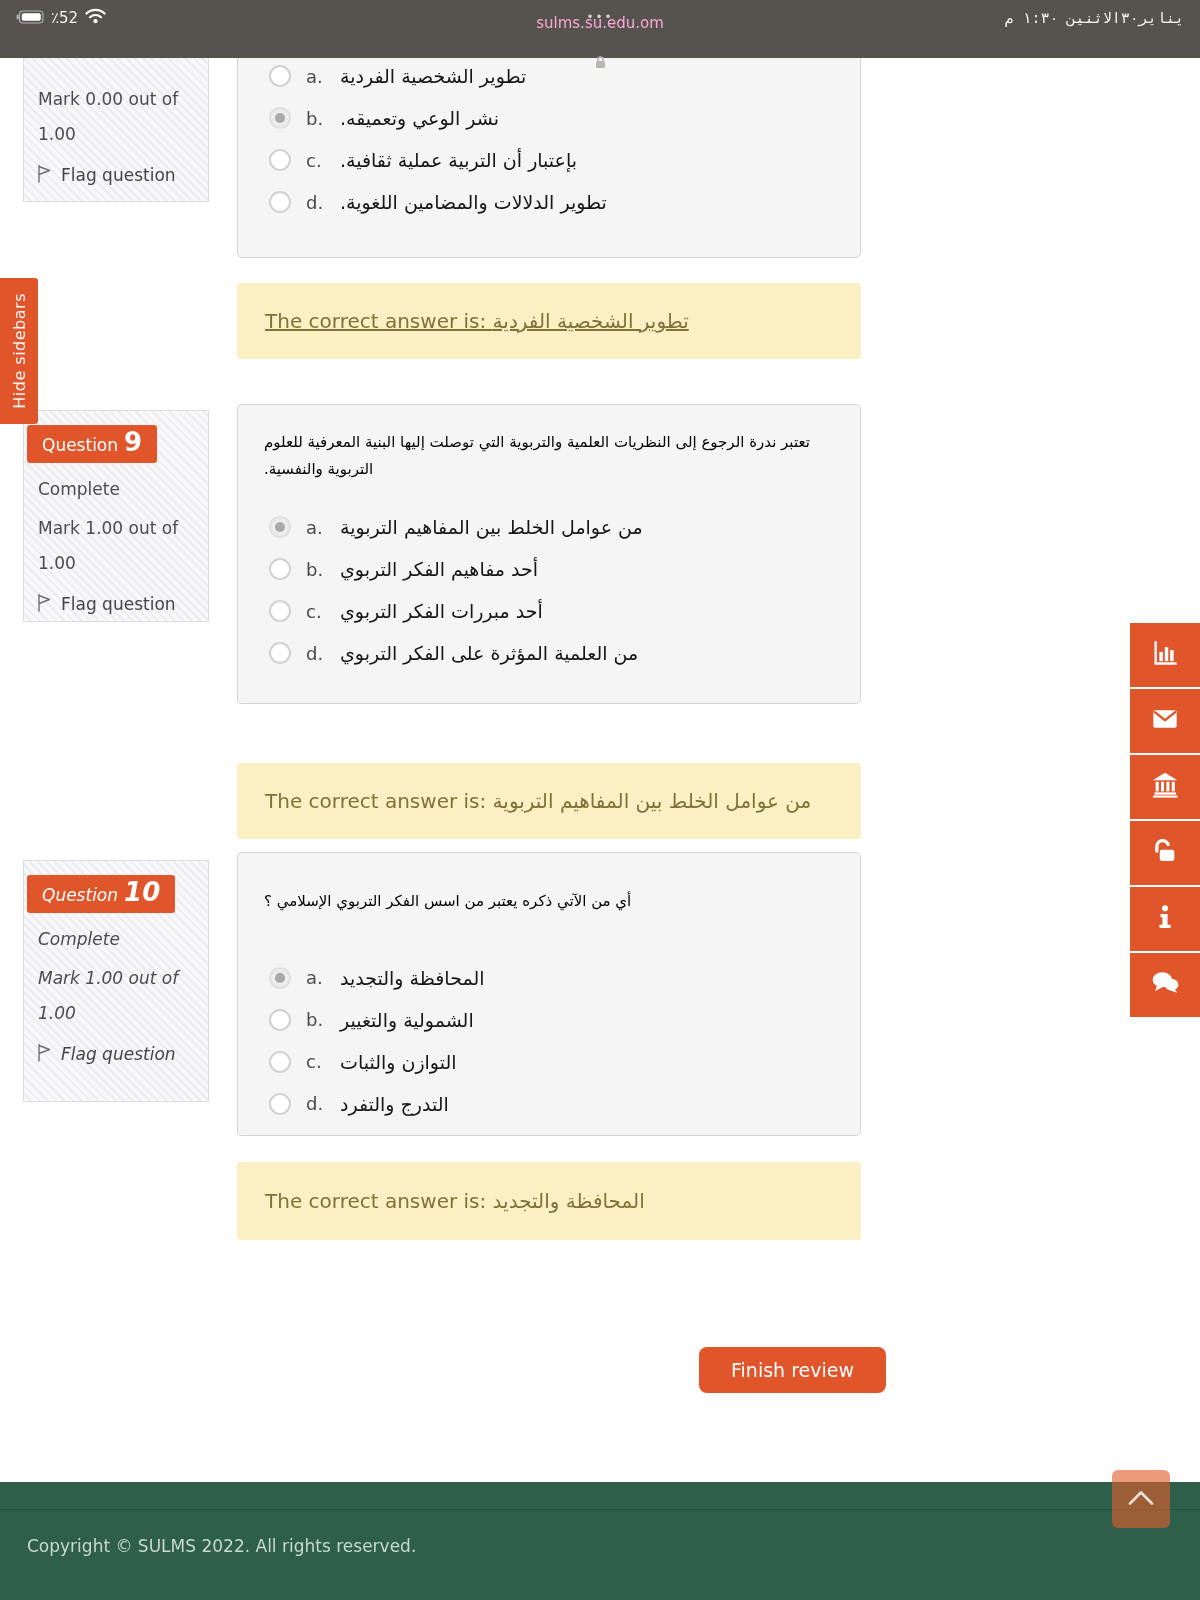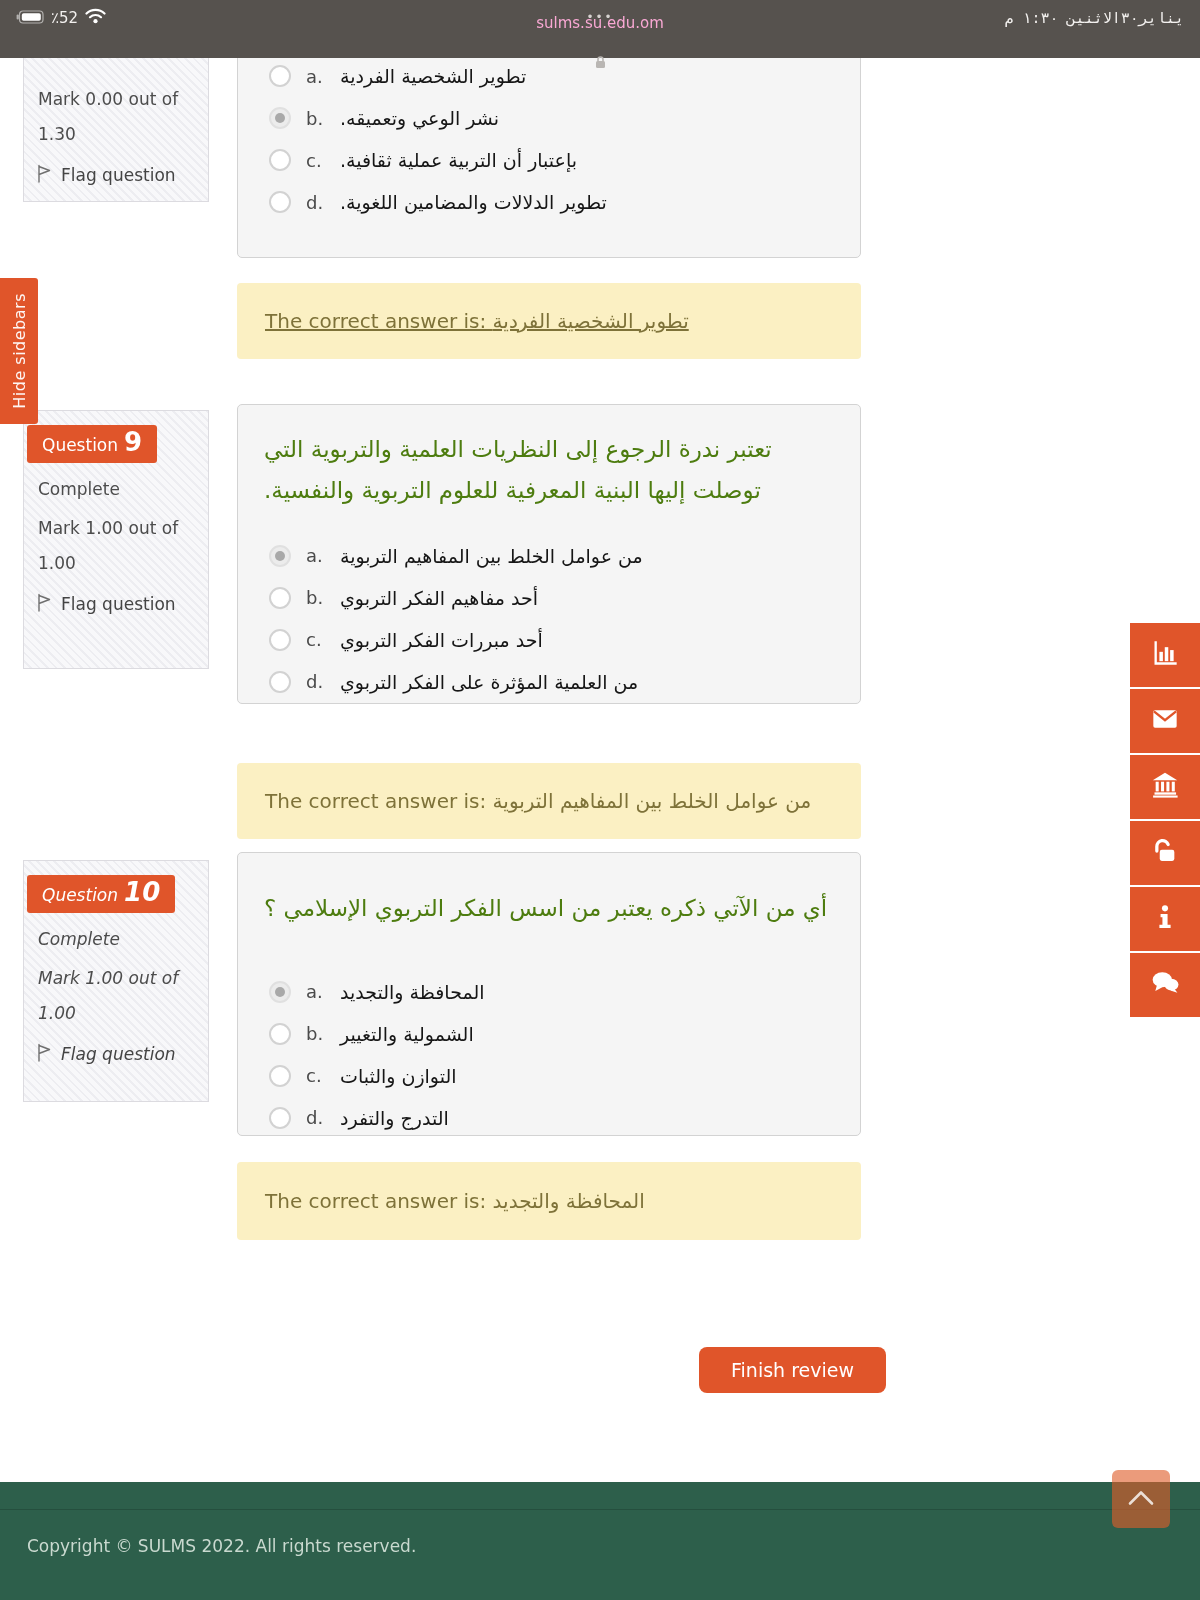--- a/index.html
+++ b/index.html
@@ -27,41 +27,41 @@
               background:#e0552a; z-index:40; border-radius:0 3px 3px 0;
               display:flex; align-items:center; justify-content:center; }
   .hide-tab span { writing-mode:vertical-rl; transform:rotate(180deg);
                    color:rgba(255,255,255,.95); font-size:16px; letter-spacing:.5px; white-space:nowrap; }
 
   
   .ibox { position:absolute; left:23px; width:186px;
           background:repeating-linear-gradient(45deg,#f8f8fa 0 4px,#ededf1 4px 6px);
           border:1px solid #dcdbe0; }
   .ibox-a { top:50px; height:152px; border-top:none; padding-top:20px; }
-  .ibox-b { top:410px; height:259px; }
+  .ibox-b { top:410px; height:212px; }
   .ibox-c { top:860px; height:242px;font-style:italic; }
   .q-header { position:relative; display:inline-block; margin:14px 0 0 -11px;
               padding:2px 15px 6px; background:#e0552a; border-radius:3px;
               color:#fff; font-size:17px; white-space:nowrap; }
   .q-header::before { content:""; position:absolute; left:0; top:-6px; width:15px; height:9px;
                       background:#c04a1d; border-radius:3px 3px 0 0; z-index:-1; }
   .q-num { font-size:26px; font-weight:700; margin-left:6px; }
   .istat { margin:16px 0 0 14px; font-size:17px; color:#4c4c4c; }
   .imark { margin:12px 0 0 14px; font-size:17px; color:#4c4c4c; line-height:2.05; padding-right:10px; }
   .iflag { display:flex; align-items:center; gap:9px; margin:12px 0 0 12px;
            font-size:17px; color:#444; cursor:pointer; }
 
   
   .qbox { position:absolute; left:237px; width:624px; background:#f5f5f5;
           border:1px solid #d3d3d3; border-radius:5px; }
   .qbox-1 { top:40px;  height:218px; padding-top:14px; }
   .qbox-2 { top:404px; height:300px; padding:24px 26px 0; }
   .qbox-3 { top:852px; height:284px; padding:35px 26px 0; }
-  .q-text { direction:rtl; text-align:left; font-size:23px; line-height:1.78;
-            color:#4d7c0f; margin-bottom:24px; }
+  .q-text { direction:rtl; text-align:left; font-size:15px; line-height:1.78;
+            color:#000000; margin-bottom:24px; }
   .qbox-3 .q-text { margin-bottom:42px; }
   .opt-row { display:flex; align-items:center; height:42px; padding-left:31px; }
   .qbox-2 .opt-row, .qbox-3 .opt-row { padding-left:5px; }
   .radio { width:22px; height:22px; border-radius:50%; background:#fff;
            border:2px solid #d2d2d2; flex:none; position:relative; }
   .radio.checked { background:#ececec; border-color:#e0e0e0; }
   .radio.checked::after { content:""; position:absolute; inset:4px; border-radius:50%; background:#a9a9a9; }
   .opt-letter { margin-left:15px; font-size:18px; color:#4a4a4a; min-width:26px; }
   .opt-text { margin-left:8px; font-size:19px; color:#161616; }
 
@@ -134,21 +134,21 @@
       </svg>
     </span>
   </div>
 </header>
 
 <div class="hide-tab">
   <span>Hide sidebars</span>
 </div>
 
 <aside class="ibox ibox-a">
-  <div class="imark">Mark 0.00 out of 1.30</div>
+  <div class="imark">Mark 0.00 out of 1.00</div>
   <div class="iflag">
     <span>
       <svg width="16" height="19" viewBox="0 0 16 19">
         <path d="M3 1.5 V18 M3 2.5 L13.5 6.5 L3 10.5" stroke="#6f6f6f" stroke-width="1.4" fill="none" stroke-linejoin="round" stroke-linecap="round"></path>
       </svg>
     </span>
     <span>Flag question</span>
   </div>
 </aside>
 

